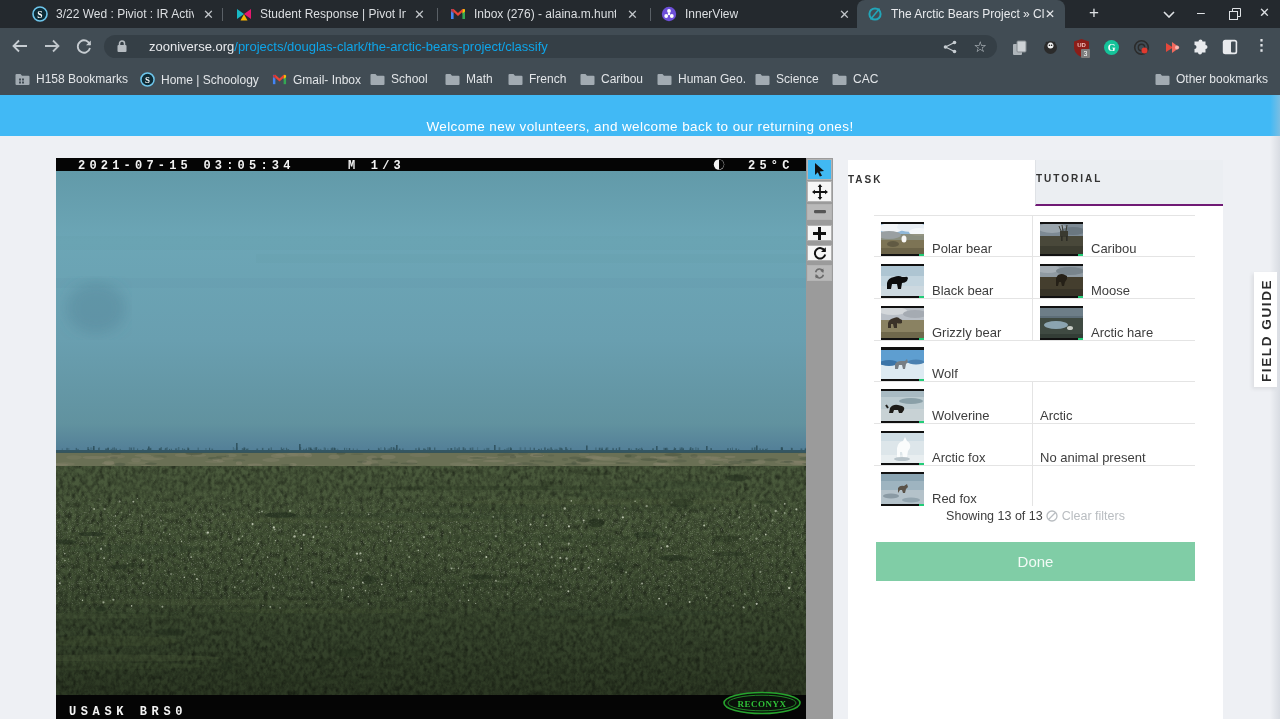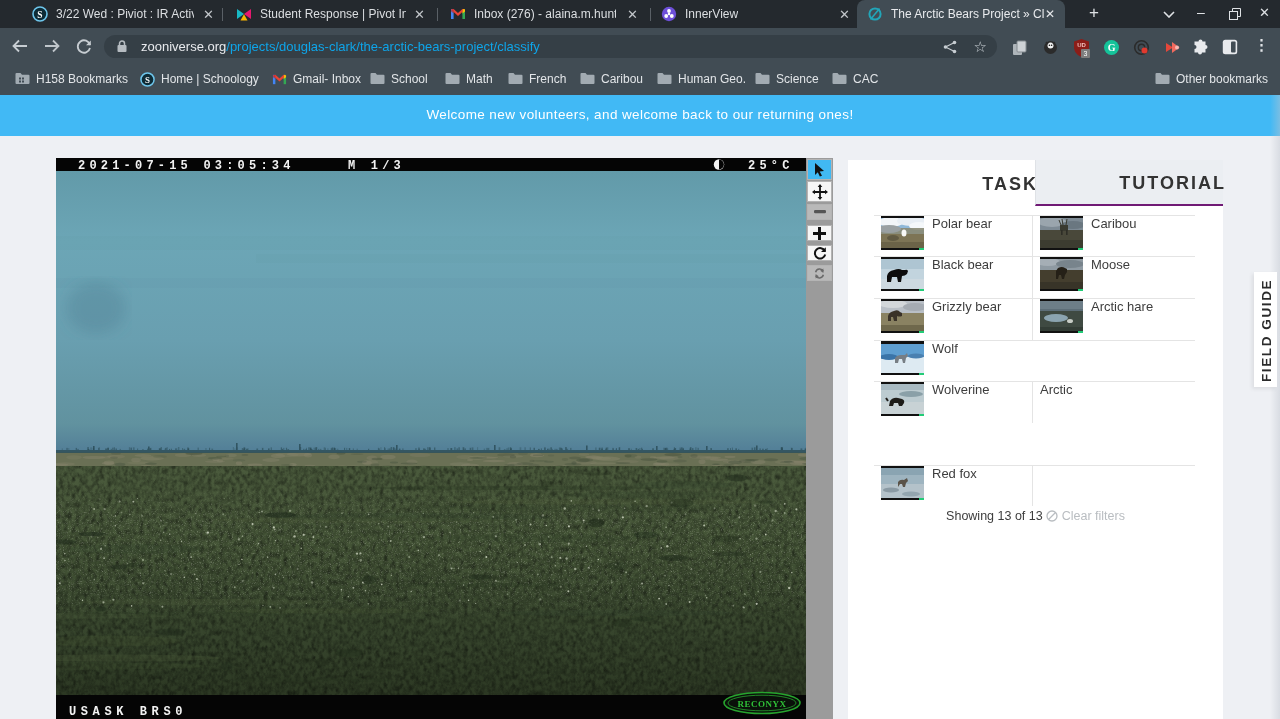--- a/index.html
+++ b/index.html
@@ -12,40 +12,40 @@
 .tab .fav{margin-right:8px}
 .ttl{white-space:nowrap;overflow:hidden}
 .tab .ttl{max-width:148px}
 .tab .x{color:#c3c7cb;font-size:13px;margin-left:8px}
 .tabsep{position:absolute;top:8px;width:1px;height:13px;background:#5a6066}
 #activetab{position:absolute;top:0;left:857px;width:208px;height:28px;background:#414c54;border-radius:8px 8px 0 0;display:flex;align-items:center;color:#e8eaed;font-size:12px;padding:0 10px}
 #toolbar{position:absolute;top:28px;left:0;width:1280px;height:35px;background:#414c54}
 #bookbar{position:absolute;top:63px;left:0;width:1280px;height:32px;background:#414c54}
 .navic{color:#c7cdd2;font-size:19px}
 #omni{position:absolute;left:104px;top:7px;width:893px;height:23px;border-radius:12px;background:#353f46;display:flex;align-items:center;color:#d6dadd;font-size:13px}
-.bm{display:flex;color:#e2e5e8;font-size:12px;white-space:nowrap}
+.bm{display:flex;align-items:center;color:#e2e5e8;font-size:12px;white-space:nowrap}
 .bm svg{margin-right:6px}
 .winctl{color:#dfe2e5;font-size:14px}
 
 #banner{position:absolute;top:95px;left:0;width:1280px;height:41px;background:#41b9f5;color:#fff;font-size:13.5px;letter-spacing:0.4px;display:flex;justify-content:center}
-#banner span{margin-top:12px}
+#banner span{margin-top:24px}
 
 #photo{position:absolute;left:56px;top:158px;width:750px;height:561px}
 
 #tools{position:absolute;left:806px;top:158px;width:27px;height:561px;background:#9b9b9b}
 .tbtn{position:absolute;left:1px;width:25px;height:21px;background:#f6f6f6;border:1px solid #b4b4b4;display:flex;align-items:center;justify-content:center}
 .tbtn.blue{background:#41b9f3}
 .tbtn.dis{background:#b9b9b9}
 
 #panel{position:absolute;left:848px;top:160px;width:375px;height:559px;background:#fff}
 #tut{position:absolute;left:187px;top:0;width:188px;height:46px;background:#ebeef2;border-bottom:2px solid #701a75;border-left:1px solid #dfe2e6}
-.tabt{font-size:18px;font-weight:bold;letter-spacing:2px;color:#333;position:absolute;top:14px;width:190px;text-align:right}
+.tabt{font-size:10px;font-weight:bold;letter-spacing:2px;color:#333;position:absolute;top:14px;width:190px;text-align:left}
 .row{position:absolute;left:26px;width:321px;border-top:1px solid #e4e4e4;display:flex}
 .row:first-of-type{border-top:1px solid #dedede}
-.cell{width:158px;display:flex;align-items:flex-start;padding-left:7px}
+.cell{width:158px;display:flex;align-items:flex-end;padding-left:7px}
 .cell.r{border-left:1px solid #e4e4e4;padding-left:7px;width:163px}
 .cell .th{width:43px;height:34px;margin-right:8px;flex:0 0 43px}
 .cell .th svg{display:block}
 .lbl{font-size:13px;color:#3d3d3d}
 #showing{position:absolute;top:349px;left:0;width:375px;text-align:center;font-size:12.5px;color:#3d3d3d}
 #showing .cf{color:#b9bdc1}
 #done{position:absolute;left:28px;top:381.5px;width:319px;height:39px;background:#80cda6;color:#f2faf6;font-size:15px;display:flex;align-items:center;justify-content:center}
 #fg{position:absolute;left:1254px;top:272px;width:23px;height:115px;background:#fff;box-shadow:-2px 2px 4px rgba(0,0,0,0.08)}
 #fg span{position:absolute;left:5px;top:110px;transform:rotate(-90deg);transform-origin:0 0;font-size:13.5px;font-weight:bold;letter-spacing:1.6px;color:#2b2b2b;white-space:nowrap}
 #redge{position:absolute;left:1270px;top:95px;width:10px;height:624px;background:linear-gradient(90deg,rgba(190,196,205,0) 0%,rgba(190,196,205,0.45) 100%)}
@@ -121,21 +121,21 @@
     </svg>
     <svg class="abs" style="left:74px;top:8px" width="20" height="20" viewBox="0 0 20 20">
       <path d="M16 9 A6.2 6.2 0 1 0 16 12" stroke="#c7cdd2" stroke-width="1.8" fill="none"></path>
       <path d="M16.8 4.5 L16.8 9.3 L12 9.3 Z" fill="#c7cdd2"></path>
     </svg>
     <div id="omni">
       <svg style="margin-left:12px" width="12" height="13" viewBox="0 0 12 13">
         <rect x="1.5" y="5" width="9" height="7" rx="1" fill="#b6bcc1"></rect>
         <path d="M3.5 5 V3.5 a2.5 2.5 0 0 1 5 0 V5" stroke="#b6bcc1" stroke-width="1.5" fill="none"></path>
       </svg>
-      <span style="margin-left:13px;color:#e8eaed">zooniverse.org</span>
+      <span style="margin-left:21px;color:#e8eaed">zooniverse.org</span>
       <span style="color:#0ea5e9">/projects/douglas-clark/the-arctic-bears-project/classify</span>
       <svg style="margin-left:auto;margin-right:4px" width="16" height="16" viewBox="0 0 16 16">
         <circle cx="12.5" cy="3.5" r="1.8" fill="#c7cdd2"></circle>
         <circle cx="12.5" cy="12.5" r="1.8" fill="#c7cdd2"></circle>
         <circle cx="3.5" cy="8" r="1.8" fill="#c7cdd2"></circle>
         <path d="M12.5 3.5 L3.5 8 L12.5 12.5" stroke="#c7cdd2" stroke-width="1.2" fill="none"></path>
       </svg>
       <span style="color:#c7cdd2;font-size:15px;margin-right:10px;margin-left:12px">☆</span>
     </div>
     <svg class="abs" style="left:1011px;top:12px" width="17" height="17" viewBox="0 0 17 17">
@@ -1169,20 +1169,40 @@
             <rect x="0" y="32" width="43" height="2" fill="#111"></rect>
             <rect x="38" y="32" width="5" height="2" fill="#2c7"></rect>
           </svg>
         </span>
         <span class="lbl">Wolverine</span>
       </div>
       <div class="cell r noimg">
         <span class="lbl">Arctic</span>
       </div>
     </div>
+    <div class="row" style="top:263.0px;height:41.66px">
+      <div class="cell">
+        <span class="th">
+          <svg width="43" height="34" viewBox="0 0 43 34">
+            <rect width="43" height="34" fill="#dde6ea"></rect>
+            <rect y="0" width="43" height="10" fill="#cfdde4"></rect>
+            <rect y="24" width="43" height="10" fill="#e8eef0"></rect>
+            <path d="M16 26 L16 17 Q17 11 22 10 L24 6 L26 10 Q30 12 29 17 L27 20 L26 26 L22 26 L21 21 L19 21 L19 26 Z" fill="#fafcfc"></path>
+            <ellipse cx="21" cy="28" rx="8" ry="2" fill="#b8c4ca"></ellipse>
+            <rect x="0" y="0" width="43" height="2" fill="#111"></rect>
+            <rect x="0" y="32" width="43" height="2" fill="#111"></rect>
+            <rect x="38" y="32" width="5" height="2" fill="#2c7"></rect>
+          </svg>
+        </span>
+        <span class="lbl">Arctic fox</span>
+      </div>
+      <div class="cell r noimg">
+        <span class="lbl">No animal present</span>
+      </div>
+    </div>
     <div class="row" style="top:304.7px;height:41.66px">
       <div class="cell">
         <span class="th">
           <svg width="43" height="34" viewBox="0 0 43 34">
             <rect width="43" height="34" fill="#9eb4c0"></rect>
             <rect y="0" width="43" height="9" fill="#8aa4b2"></rect>
             <rect y="18" width="43" height="16" fill="#b4c2ca"></rect>
             <ellipse cx="10" cy="24" rx="8" ry="2.5" fill="#8a9aa4"></ellipse>
             <ellipse cx="30" cy="28" rx="9" ry="2.5" fill="#93a5af"></ellipse>
             <path d="M17 21 L17 16 Q19 13 23 14 L26 12 L27 15 L25 17 L24 21 L22 21 L21 18 L19 18 Z" fill="#5a5248"></path>
@@ -1192,16 +1212,17 @@
           </svg>
         </span>
         <span class="lbl">Red fox</span>
       </div>
       <div class="cell r"></div>
     </div>
     <div id="showing"><span>Showing 13 of 13</span> <svg width="12" height="12" viewBox="0 0 12 12" style="vertical-align:-2px">
         <circle cx="6" cy="6" r="5" fill="none" stroke="#b9bdc1" stroke-width="1.3"></circle>
         <path d="M2.5 9.5 L9.5 2.5" stroke="#b9bdc1" stroke-width="1.3"></path>
       </svg> <span class="cf">Clear filters</span></div>
+    <div id="done">Done</div>
   </div>
 <div id="redge"></div>
 <div id="fg">
     <span>FIELD GUIDE</span>
   </div>
 </body></html>

